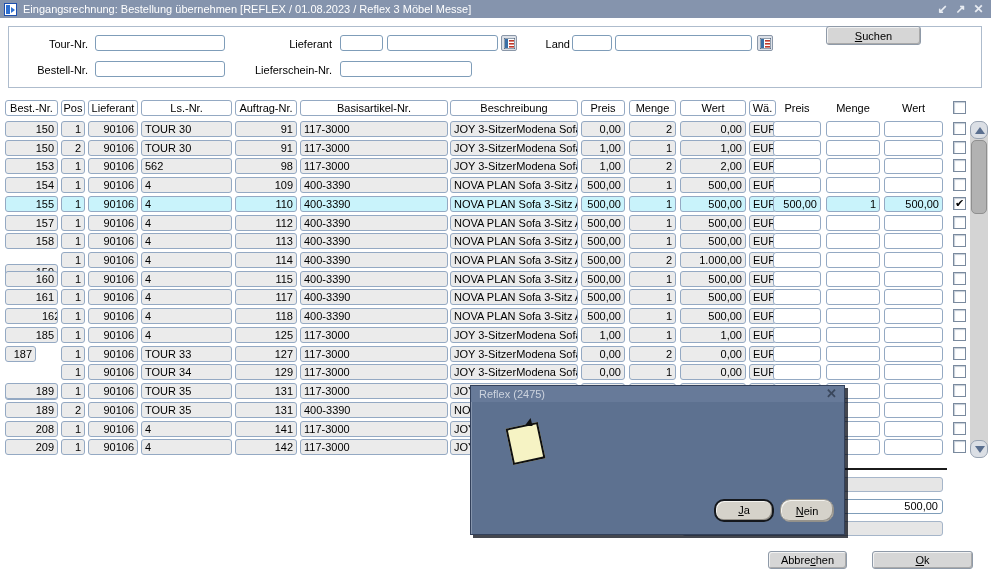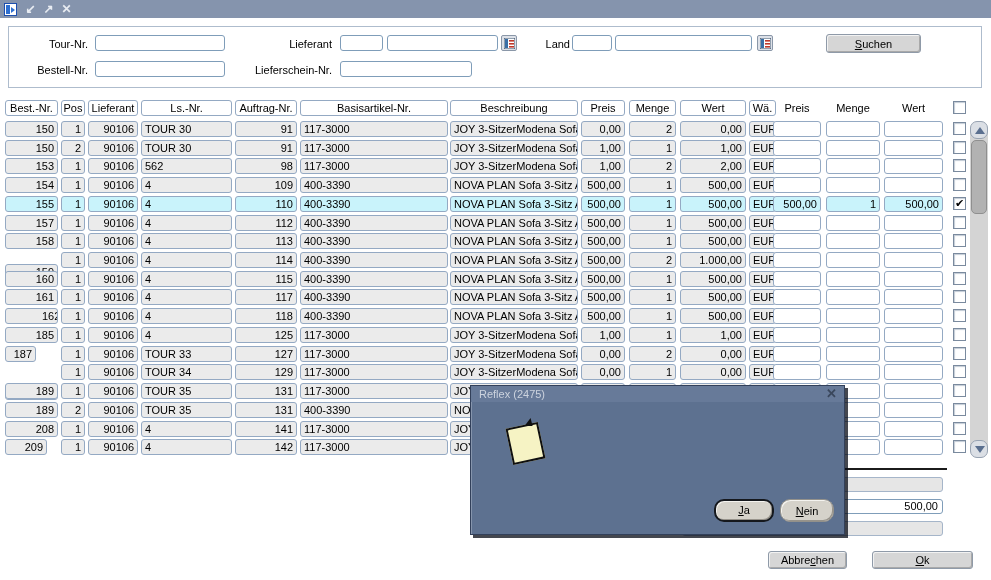--- a/index.html
+++ b/index.html
@@ -79,20 +79,21 @@
   .dlg-btn.default{border:2px solid #15181d;line-height:19px;}
   u{text-underline-offset:1px;}
 </style>
 </head>
 <body>
 
 <div id="screen">
 
   <div class="titlebar">
     <span class="app-icon"></span>
+    <span class="title-text">Eingangsrechnung: Bestellung übernehmen   [REFLEX / 01.08.2023 / Reflex 3 Möbel Messe]</span>
     <span class="win-controls">
       <span class="win-btn">↙</span>
       <span class="win-btn">↗</span>
       <span class="win-btn">✕</span>
     </span>
   </div>
 
   <div class="search-panel"></div>
   <div class="flabel" style="left:20px;top:38px;width:68px;">Tour-Nr.</div>
   <input class="field" style="left: 95px; top: 35px; width: 130px;" value="">
@@ -121,21 +122,21 @@
   <button class="lov" style="left:757px;top:35px;">
     <svg width="11" height="11" viewBox="0 0 11 11">
       <rect x="0" y="0" width="11" height="11" fill="#ffffff" stroke="#27415f" stroke-width="1"></rect>
       <rect x="1" y="1" width="3" height="9" fill="#3a6ea5"></rect>
       <rect x="5" y="2" width="5" height="1.6" fill="#c0392b"></rect>
       <rect x="5" y="5" width="5" height="1.6" fill="#c0392b"></rect>
       <rect x="5" y="8" width="5" height="1.6" fill="#c0392b"></rect>
     </svg>
   </button>
 
-  <button class="btn" style="left:826px;top:34px;width:95px;height:19px;"><u>S</u>uchen</button>
+  <button class="btn" style="left:826px;top:26px;width:95px;height:19px;"><u>S</u>uchen</button>
 
   <div id="grid-headers">
       <div class="hcell" style="left: 5px; width: 53px;">Best.-Nr.</div>
       <div class="hcell" style="left: 61px; width: 24px;">Pos</div>
       <div class="hcell" style="left: 88px; width: 50px;">Lieferant</div>
       <div class="hcell" style="left: 141px; width: 91px;">Ls.-Nr.</div>
       <div class="hcell" style="left: 235px; width: 62px;">Auftrag-Nr.</div>
       <div class="hcell" style="left: 300px; width: 148px;">Basisartikel-Nr.</div>
       <div class="hcell" style="left: 450px; width: 128px;">Beschreibung</div>
       <div class="hcell" style="left: 581px; width: 44px;">Preis</div>
@@ -395,21 +396,21 @@
       <div class="cell" style="left: 300px; top: 421px; width: 148px; text-align: left;">117-3000</div>
       <div class="cell" style="left: 450px; top: 421px; width: 128px; text-align: left;">JOY 3-SitzerModena Sofa</div>
       <div class="cell" style="left: 581px; top: 421px; width: 44px; text-align: right;"></div>
       <div class="cell" style="left: 629px; top: 421px; width: 47px; text-align: right;"></div>
       <div class="cell" style="left: 680px; top: 421px; width: 66px; text-align: right;"></div>
       <div class="cell" style="left: 749px; top: 421px; width: 27px; text-align: left;"></div>
       <div class="cell edit" style="left: 773px; top: 421px; width: 48px; text-align: right;"></div>
       <div class="cell edit" style="left: 826px; top: 421px; width: 54px; text-align: right;"></div>
       <div class="cell edit" style="left: 884px; top: 421px; width: 59px; text-align: right;"></div>
       <div class="cb" style="left: 953px; top: 422px;"></div>
-      <div class="cell" style="left: 5px; top: 439px; width: 42px; text-align: right;">209</div>
+      <div class="cell" style="left: 5px; top: 439px; width: 53px; text-align: right;">209</div>
       <div class="cell" style="left: 61px; top: 439px; width: 24px; text-align: right;">1</div>
       <div class="cell" style="left: 88px; top: 439px; width: 50px; text-align: right;">90106</div>
       <div class="cell" style="left: 141px; top: 439px; width: 91px; text-align: left;">4</div>
       <div class="cell" style="left: 235px; top: 439px; width: 62px; text-align: right;">142</div>
       <div class="cell" style="left: 300px; top: 439px; width: 148px; text-align: left;">117-3000</div>
       <div class="cell" style="left: 450px; top: 439px; width: 128px; text-align: left;">JOY 3-SitzerModena Sofa</div>
       <div class="cell" style="left: 581px; top: 439px; width: 44px; text-align: right;"></div>
       <div class="cell" style="left: 629px; top: 439px; width: 47px; text-align: right;"></div>
       <div class="cell" style="left: 680px; top: 439px; width: 66px; text-align: right;"></div>
       <div class="cell" style="left: 749px; top: 439px; width: 27px; text-align: left;"></div>

